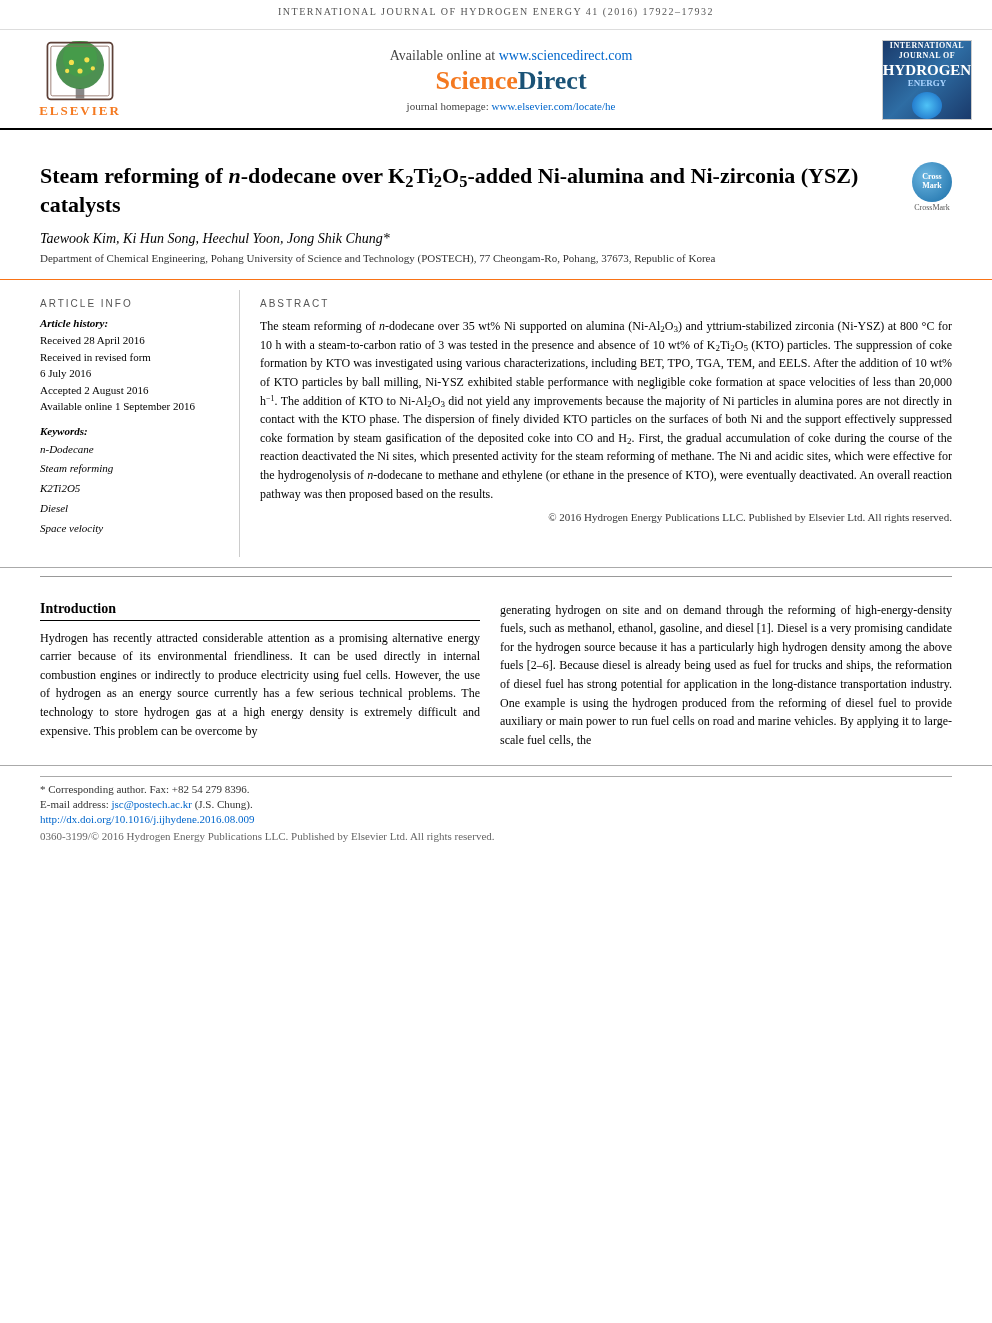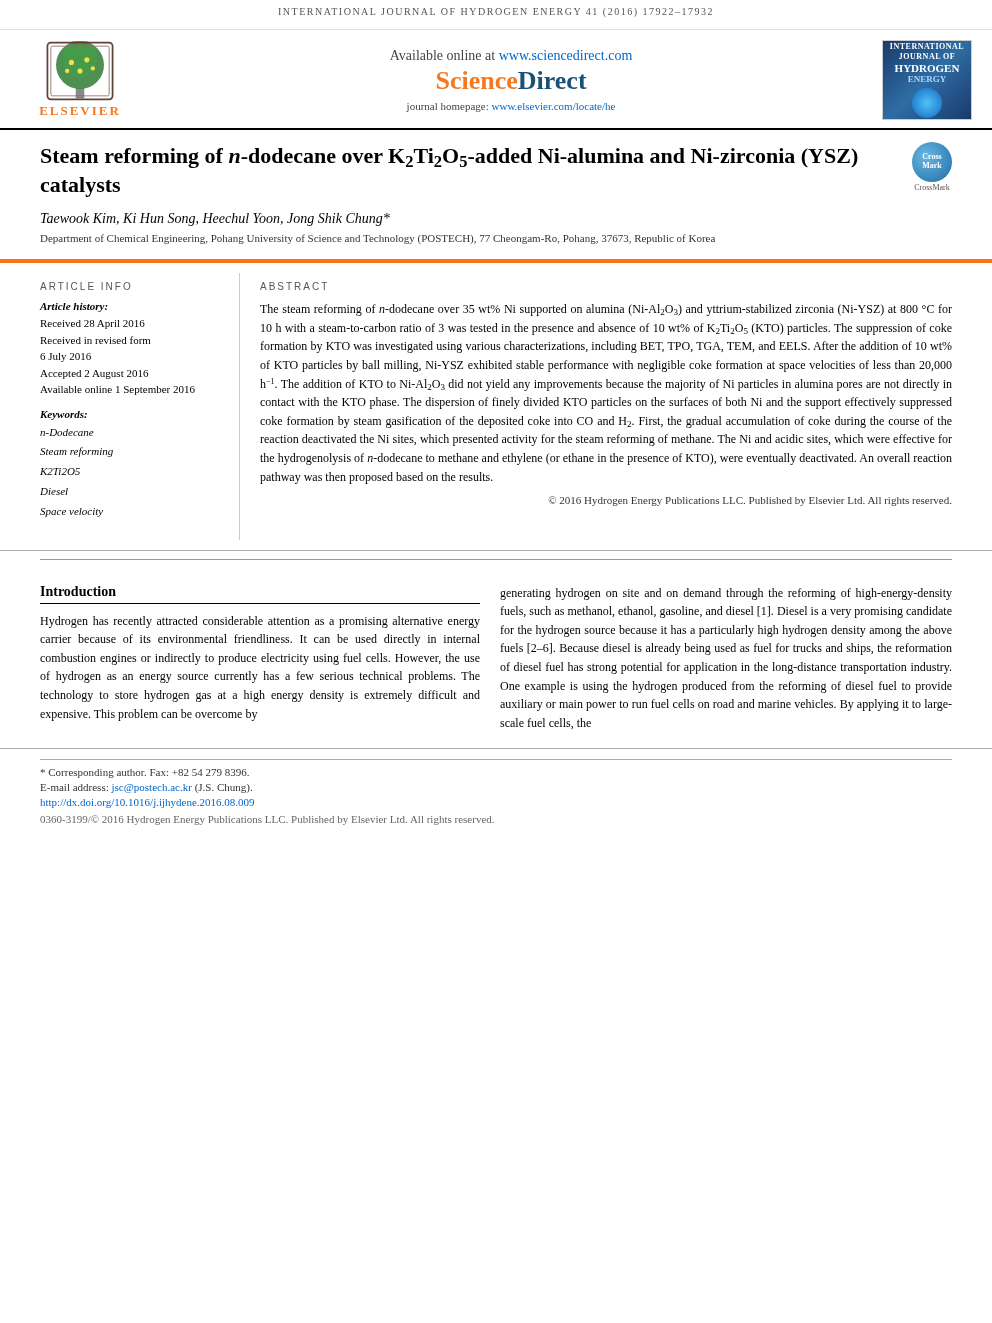--- a/index.html
+++ b/index.html
@@ -99,42 +99,42 @@
       border: 1px solid #ccc;
     }
     .journal-cover .journal-title-cover {
       font-size: 8px;
       letter-spacing: 0.5px;
       line-height: 1.3;
       color: #fff;
       text-transform: uppercase;
     }
     .journal-cover .hydrogen-text {
-      font-size: 11px;
+      font-size: 15px;
       font-weight: bold;
       color: #fff;
       line-height: 1.1;
       font-family: Liberation Serif, serif;
     }
     .journal-cover .energy-text {
       font-size: 9px;
       color: #aad4ff;
     }
     .journal-cover-circle {
       width: 30px;
       height: 30px;
       border-radius: 50%;
       background: radial-gradient(circle, #4fc3f7, #1565c0);
       margin-top: 4px;
     }
 
     
     .article-title-section {
-      padding: 12px 40px 10px;
-      border-bottom: 4px solid #f97316;
+      padding: 32px 40px 10px;
+      border-bottom: 1px solid #f97316;
     }
     .article-title {
       font-size: 22px;
       font-weight: bold;
       color: #000;
       line-height: 1.3;
       margin-bottom: 12px;
     }
     .crossmark-circle {
       width: 40px;

